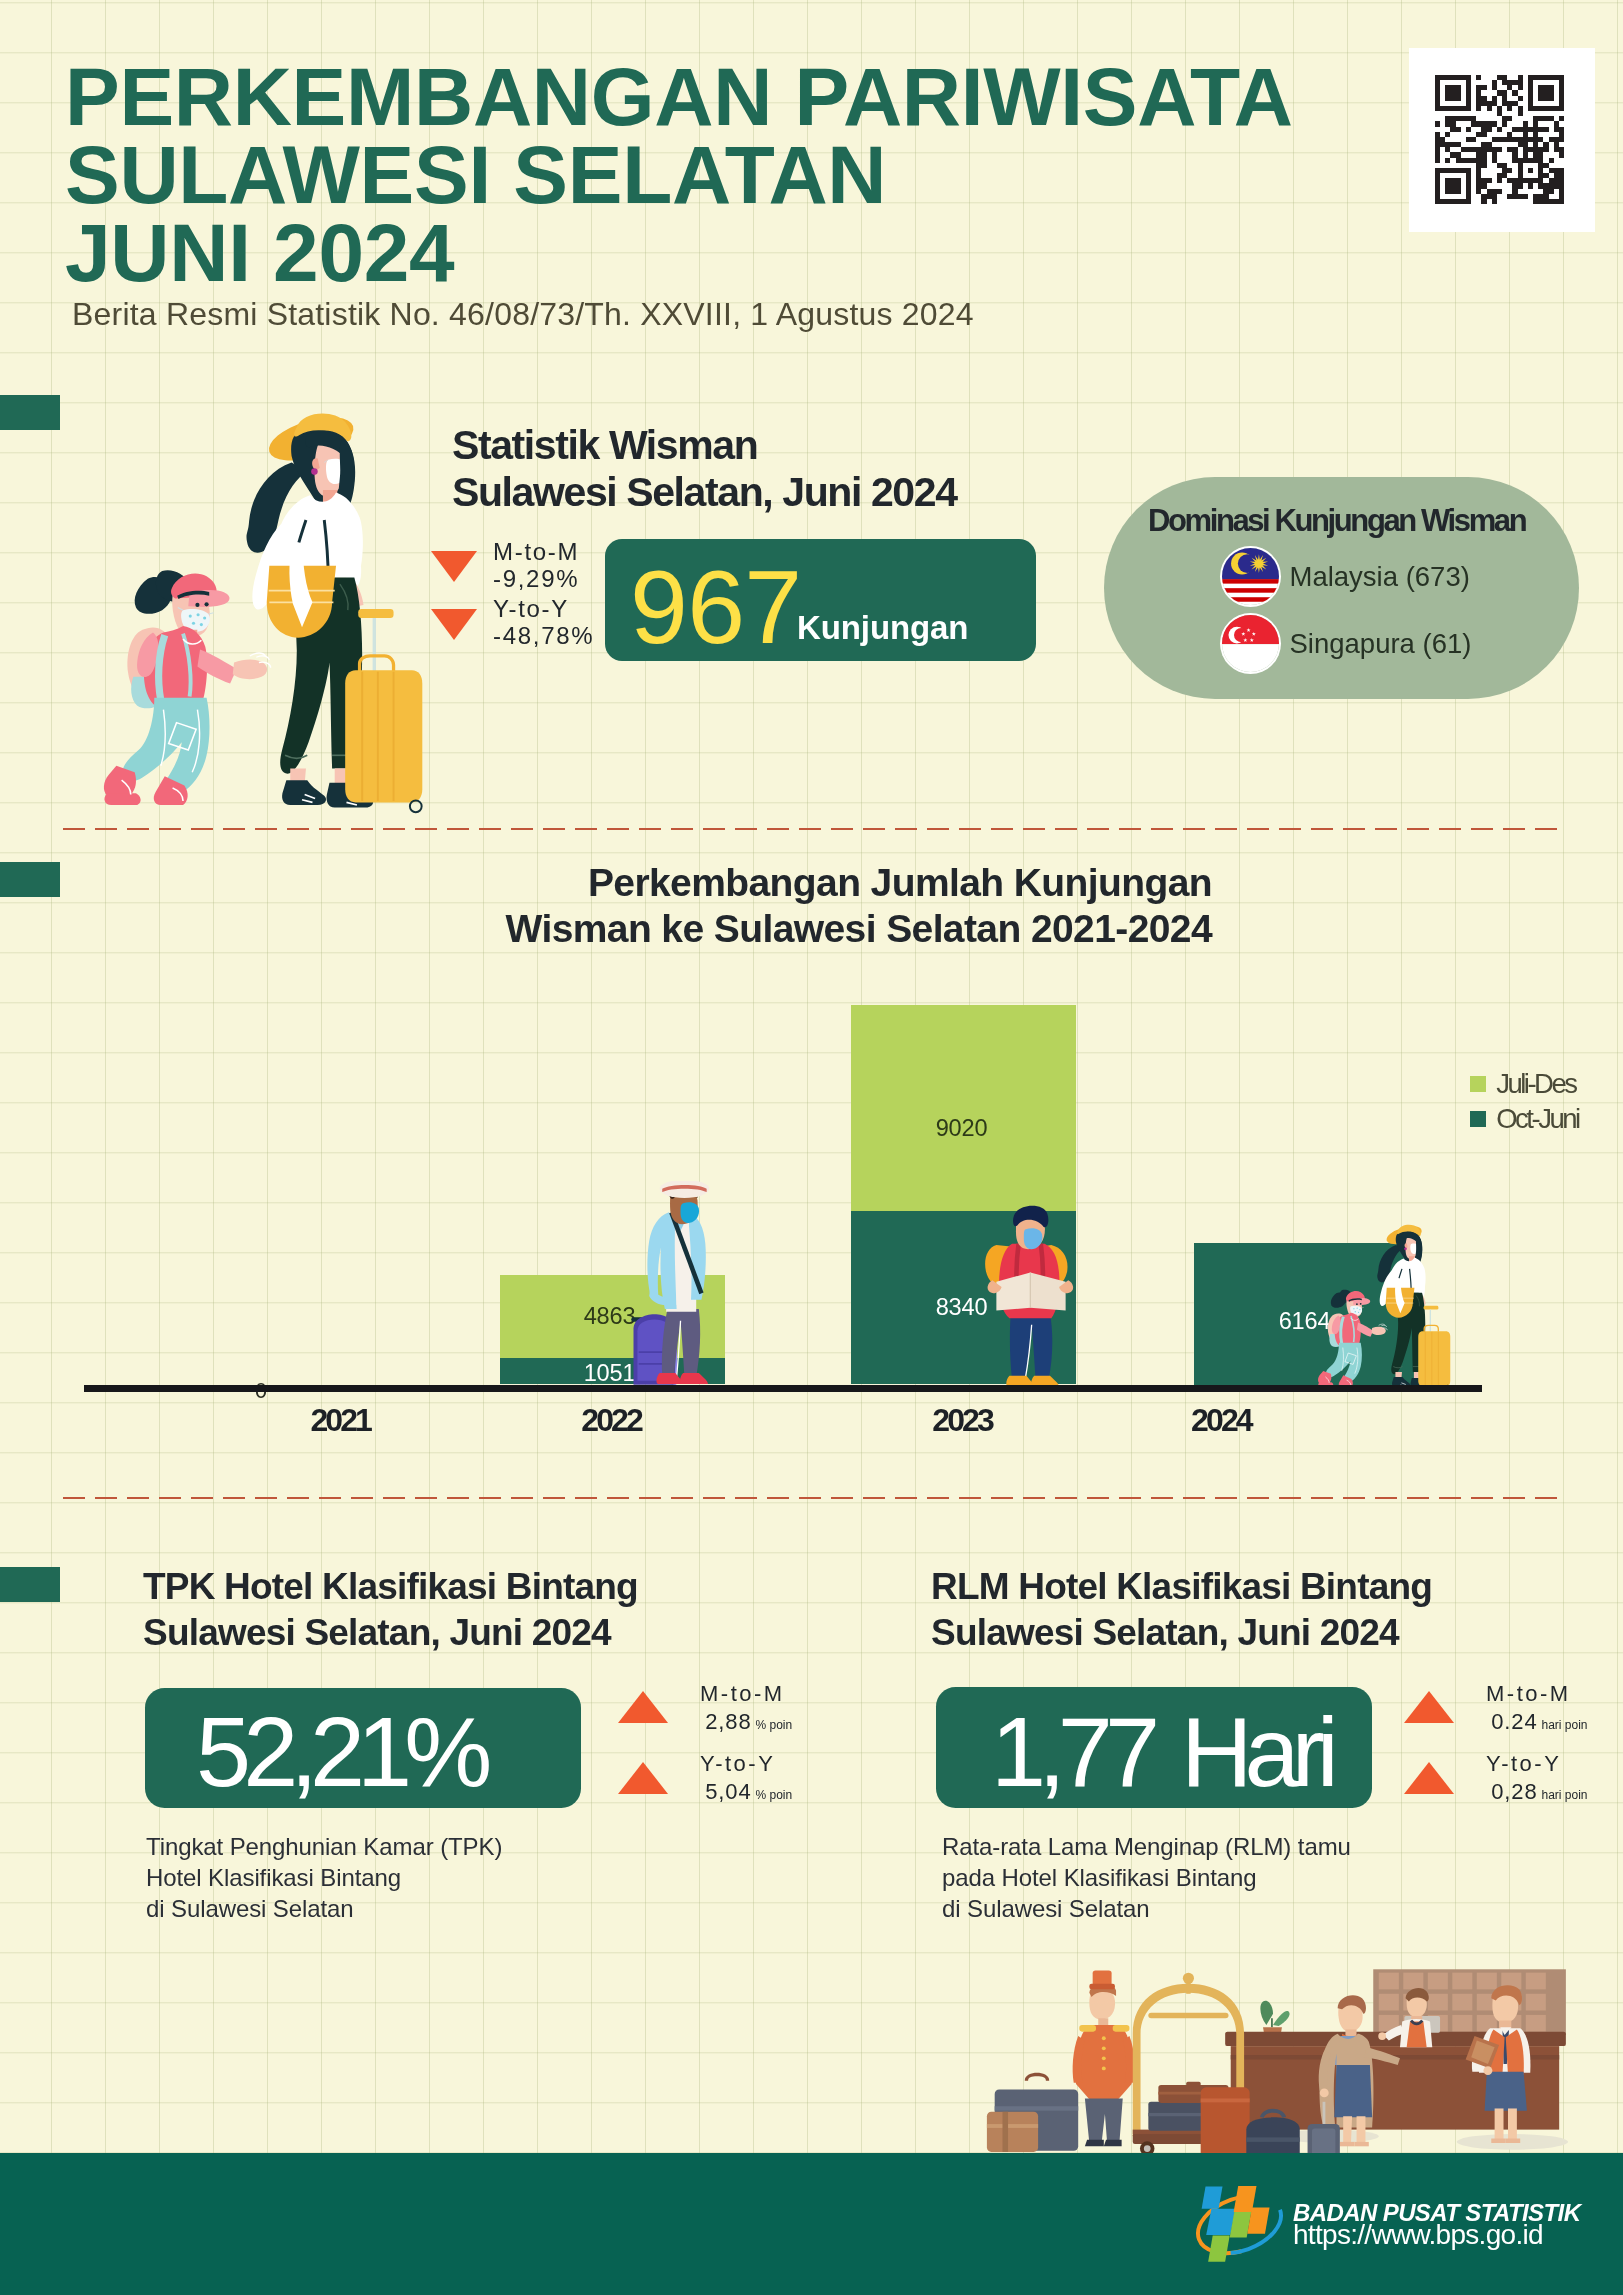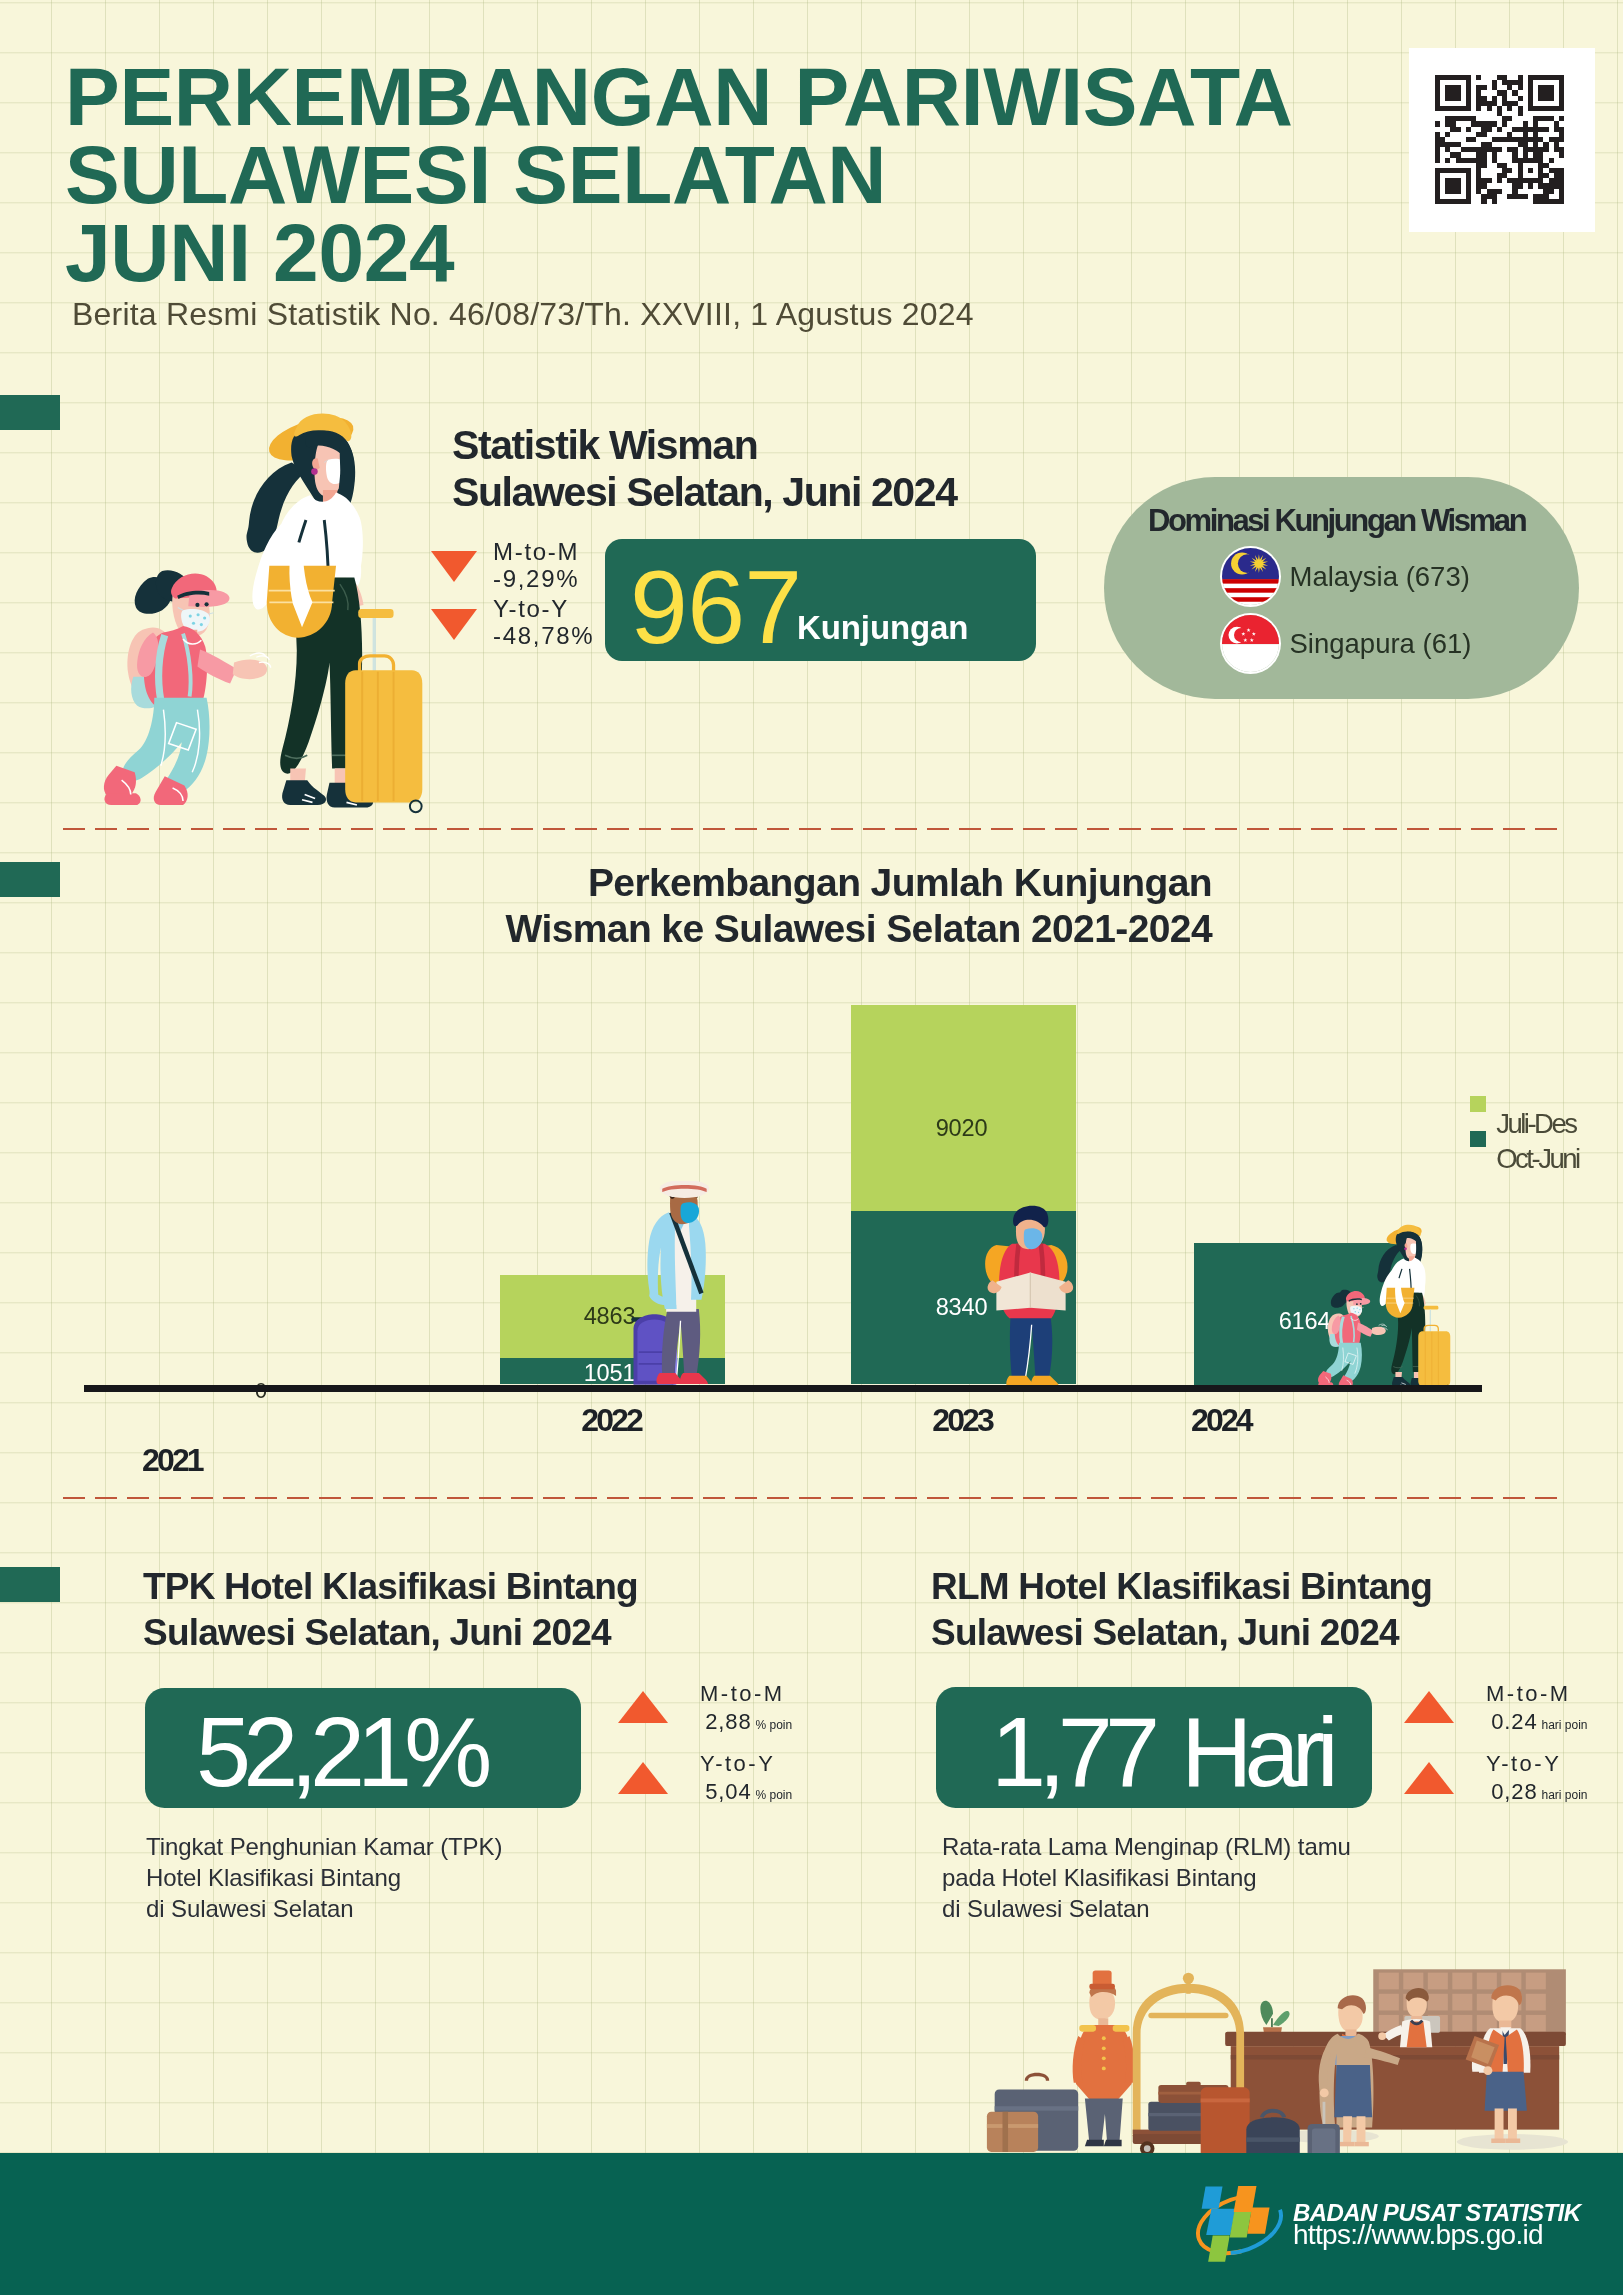--- a/index.html
+++ b/index.html
@@ -59,21 +59,21 @@
 
   
   #s2-title{left:425px;top:860px;width:787px;text-align:right;color:#22272c;font-weight:700;
      font-size:39px;line-height:46px;letter-spacing:-0.6px;}
   .bar{position:absolute;}
   .barlabel{position:absolute;font-size:23.6px;white-space:nowrap;letter-spacing:-0.2px;}
   #axis{left:84px;top:1385px;width:1398px;height:7.2px;background:#17171a;}
   .xlabel{position:absolute;color:#1d2126;font-weight:700;font-size:32px;letter-spacing:-2.9px;text-indent:-2.9px;}
   .legrow{position:absolute;display:flex;align-items:center;}
   .legswatch{width:15.7px;height:15.7px;flex:0 0 auto;}
-  .legrow .lt{color:#4a4a38;font-size:27.5px;margin-left:10.5px;white-space:nowrap;letter-spacing:-2.5px;margin-top:40px;}
+  .legrow .lt{color:#4a4a38;font-size:27.5px;margin-left:10.5px;white-space:nowrap;letter-spacing:-2.5px;}
 
   
   .s3-title{position:absolute;color:#22272c;font-weight:700;
      font-size:37px;line-height:46px;letter-spacing:-0.8px;}
   .bigpill{position:absolute;background:#206955;border-radius:19.6px;}
   .bigpill .v{position:absolute;color:#fff;font-weight:300;white-space:pre;letter-spacing:-7.9px;word-spacing:9.2px;}
   .desc{position:absolute;color:#2b2f36;font-size:24px;line-height:31px;letter-spacing:-0.1px;}
   .unit{font-size:12px;margin-left:3.9px;letter-spacing:0px;}
 
   
@@ -459,21 +459,21 @@
 
   <div class="abs dashed" style="left:63px;top:828px;width:1494px"></div>
 
   <div class="abs secmark" style="top:862px"></div>
   <div class="abs" id="s2-title">
     <div>Perkembangan Jumlah Kunjungan</div>
     <div>Wisman ke Sulawesi Selatan 2021-2024</div>
   </div>
   <div class="abs" id="chart">
       <div class="barlabel" style="left: 255px; top: 1378px; font-size: 21.6px; color: rgb(43, 47, 36);">0</div>
-      <div class="xlabel" style="left: 145px; top: 1442px; width: 225px; text-align: left;">2021</div>
+      <div class="xlabel" style="left: 145px; top: 1402px; width: 225px; text-align: right;">2021</div>
       <div class="bar" style="left: 500px; top: 1275px; width: 225px; height: 84px; background: rgb(182, 211, 92);"></div>
       <div class="barlabel" style="left: 497px; top: 1303px; width: 225px; text-align: center; color: rgb(45, 58, 24);">4863</div>
       <div class="bar" style="left: 500px; top: 1358px; width: 225px; height: 26px; background: rgb(32, 105, 85);"></div>
       <div class="barlabel" style="left: 497px; top: 1360px; width: 225px; text-align: center; color: rgb(255, 255, 255);">1051</div>
       <div class="xlabel" style="left: 500px; top: 1402px; width: 225px; text-align: center;">2022</div>
       <div class="bar" style="left: 851px; top: 1005px; width: 225px; height: 206px; background: rgb(182, 211, 92);"></div>
       <div class="barlabel" style="left: 849px; top: 1115px; width: 225px; text-align: center; color: rgb(45, 58, 24);">9020</div>
       <div class="bar" style="left: 851px; top: 1211px; width: 225px; height: 173px; background: rgb(32, 105, 85);"></div>
       <div class="barlabel" style="left: 849px; top: 1294px; width: 225px; text-align: center; color: rgb(255, 255, 255);">8340</div>
       <div class="xlabel" style="left: 851px; top: 1402px; width: 225px; text-align: center;">2023</div>

